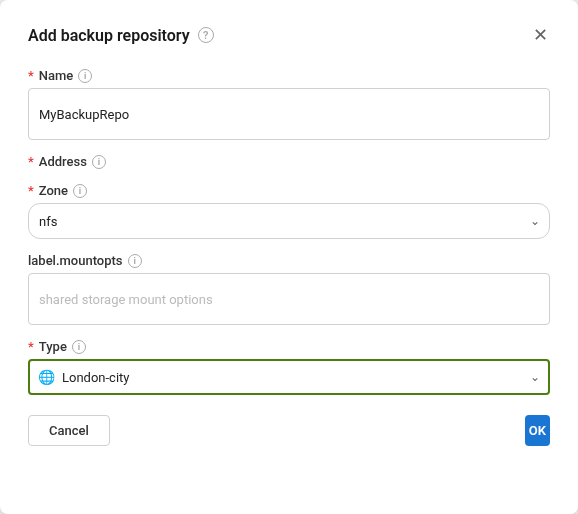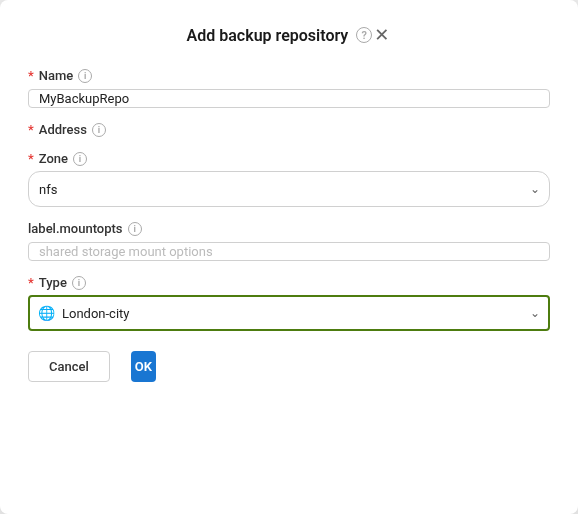--- a/index.html
+++ b/index.html
@@ -31,21 +31,21 @@
       box-shadow: 0 4px 24px rgba(0,0,0,0.18);
       width: 578px;
       min-height: 514px;
       padding: 24px 28px 24px 28px;
       position: relative;
     }
 
     .modal-header {
       display: flex;
       align-items: center;
-      justify-content: center;
+      justify-content: space-between;
       margin-bottom: 22px;
     }
 
     .modal-title-group {
       display: flex;
       align-items: center;
       gap: 8px;
     }
 
     .modal-title {
@@ -104,21 +104,21 @@
       border-radius: 50%;
       border: 1.5px solid #aaa;
       color: #aaa;
       font-size: 9px;
       font-weight: 700;
       cursor: pointer;
     }
 
     .form-input {
       width: 100%;
-      height: 19px;
+      height: 52px;
       border: 1px solid #d0d0d0;
       border-radius: 4px;
       padding: 1px 10px;
       font-size: 13px;
       color: #222;
       outline: none;
       background: #fff;
     }
 
     .form-input::placeholder {
@@ -189,21 +189,21 @@
       right: 10px;
       top: 50%;
       transform: translateY(-50%);
       pointer-events: none;
       color: #666;
       font-size: 12px;
     }
 
     .modal-footer {
       display: flex;
-      justify-content: flex-start;
+      justify-content: space-between;
       gap: 21px;
       margin-top: 20px;
     }
 
     .btn-cancel {
       padding: 7px 20px;
       border: 1px solid #d0d0d0;
       border-radius: 4px;
       background: #fff;
       color: #333;

